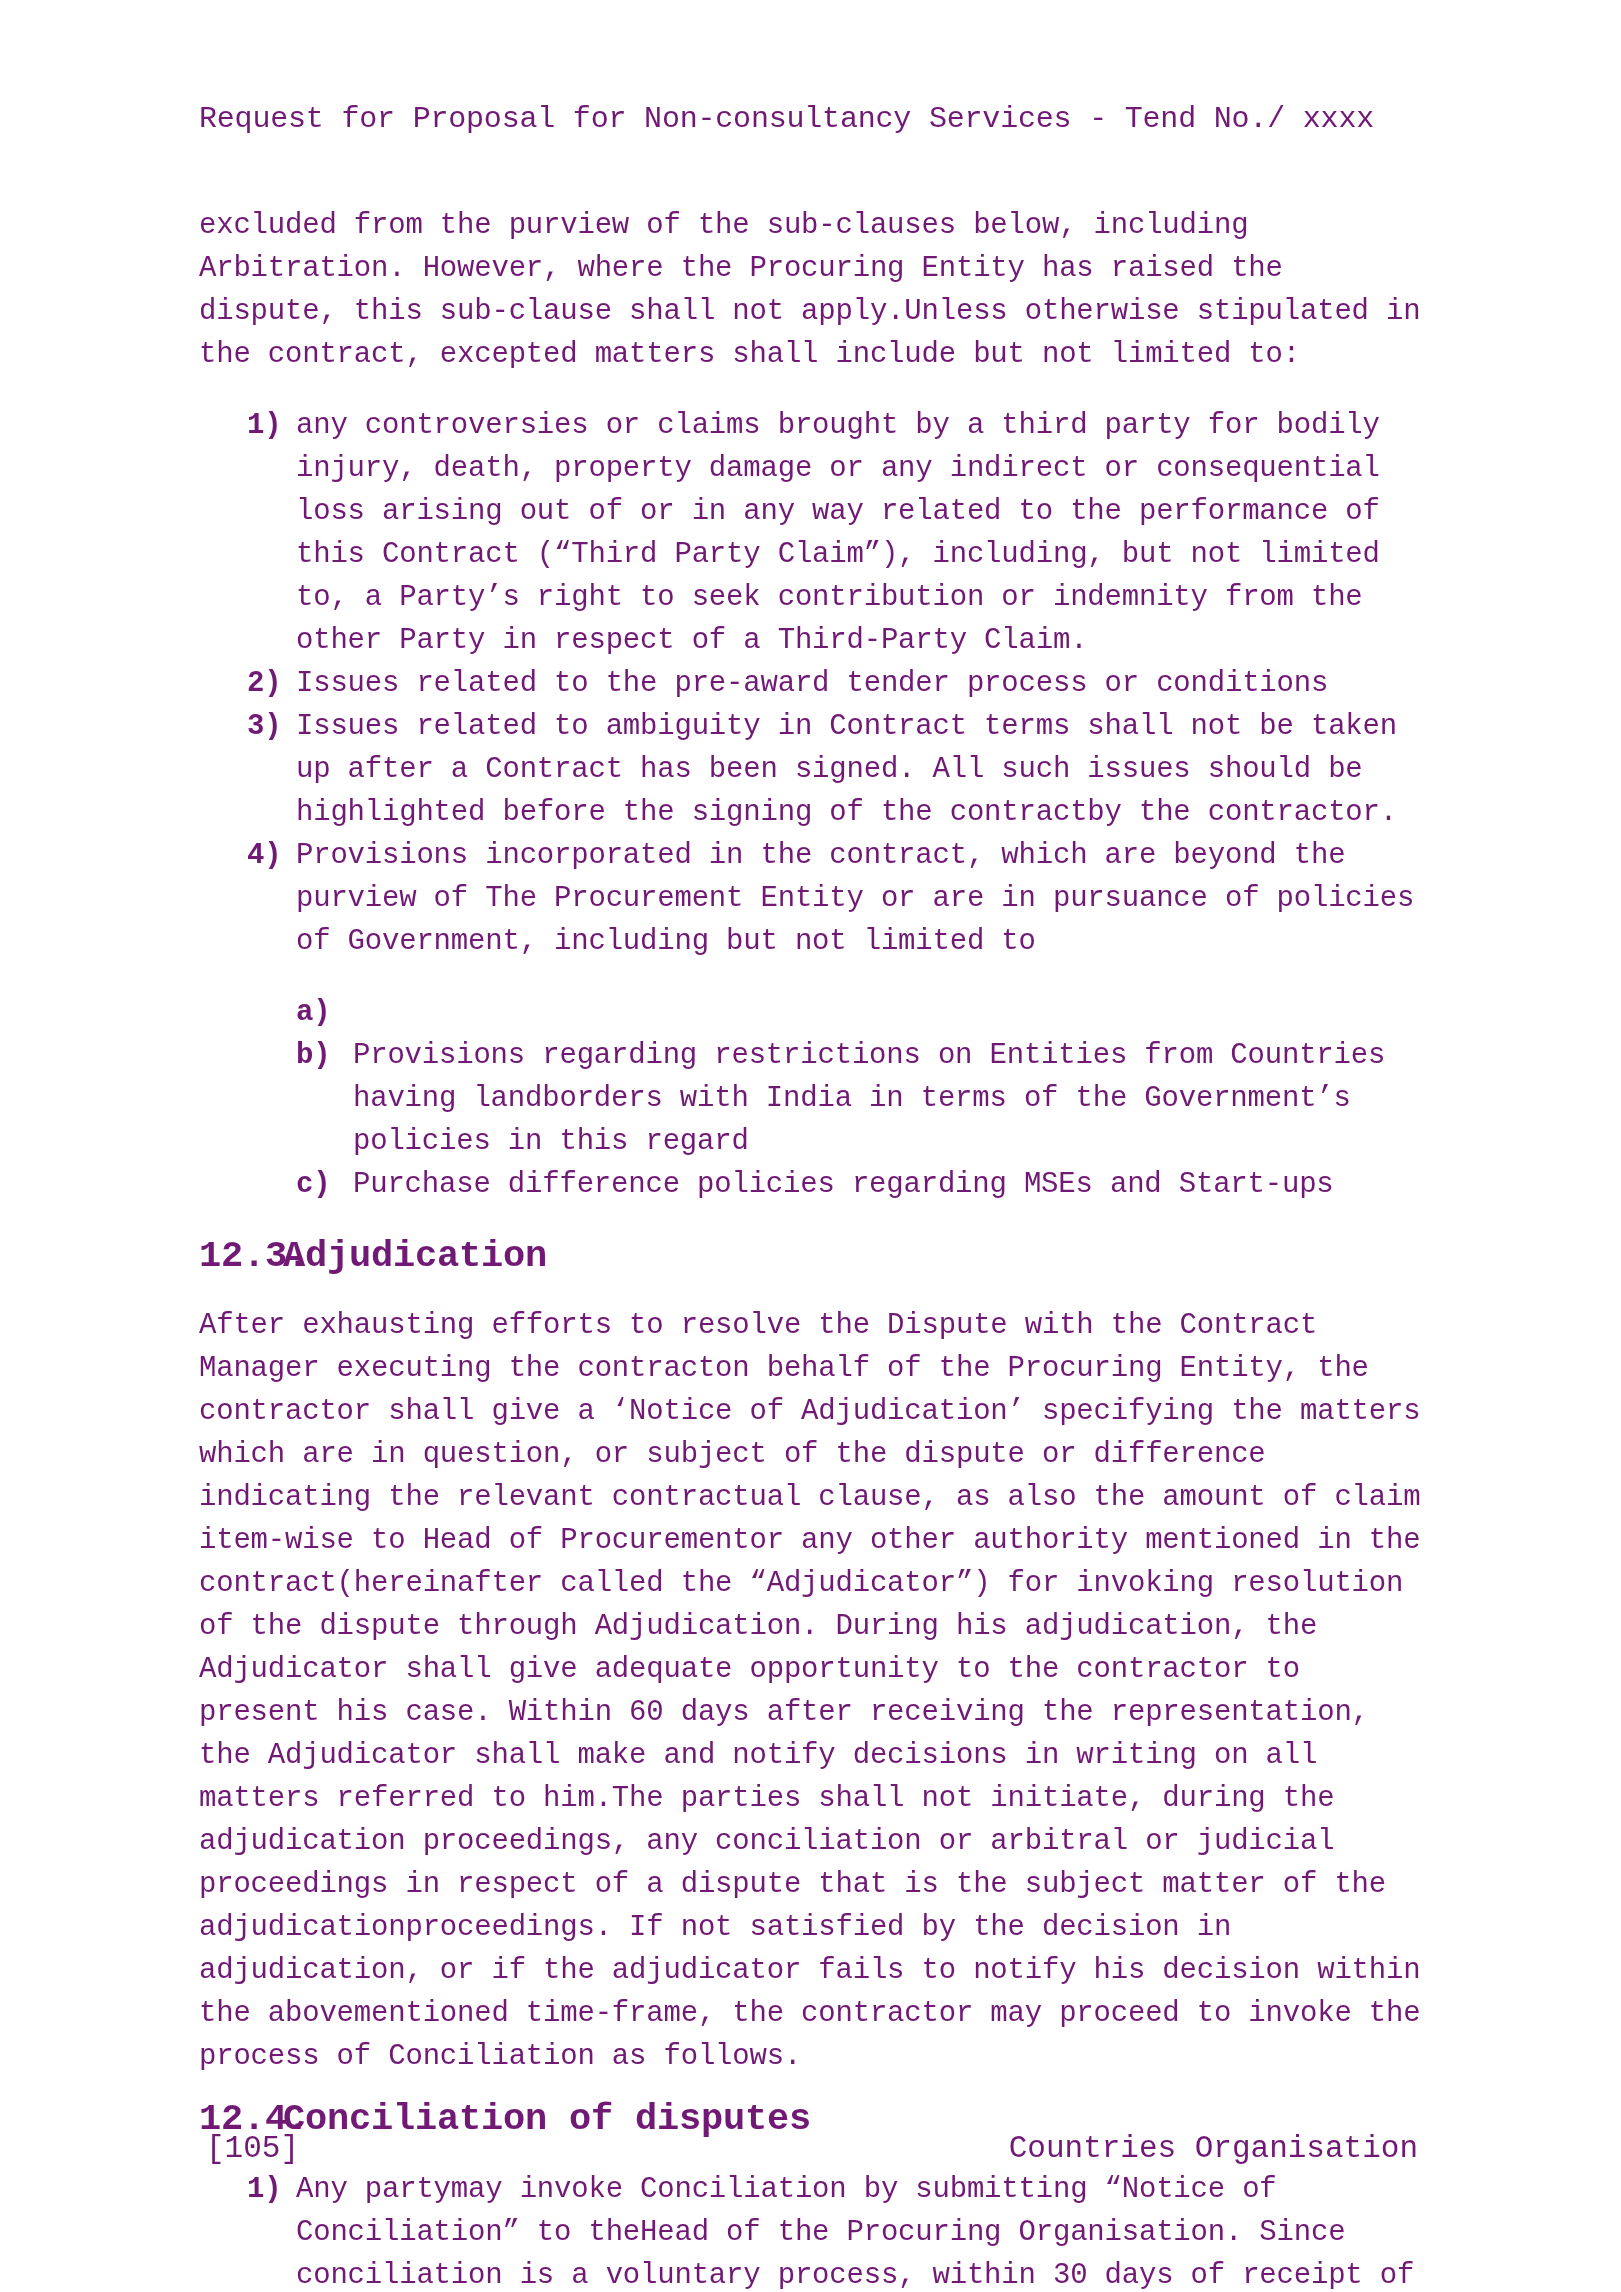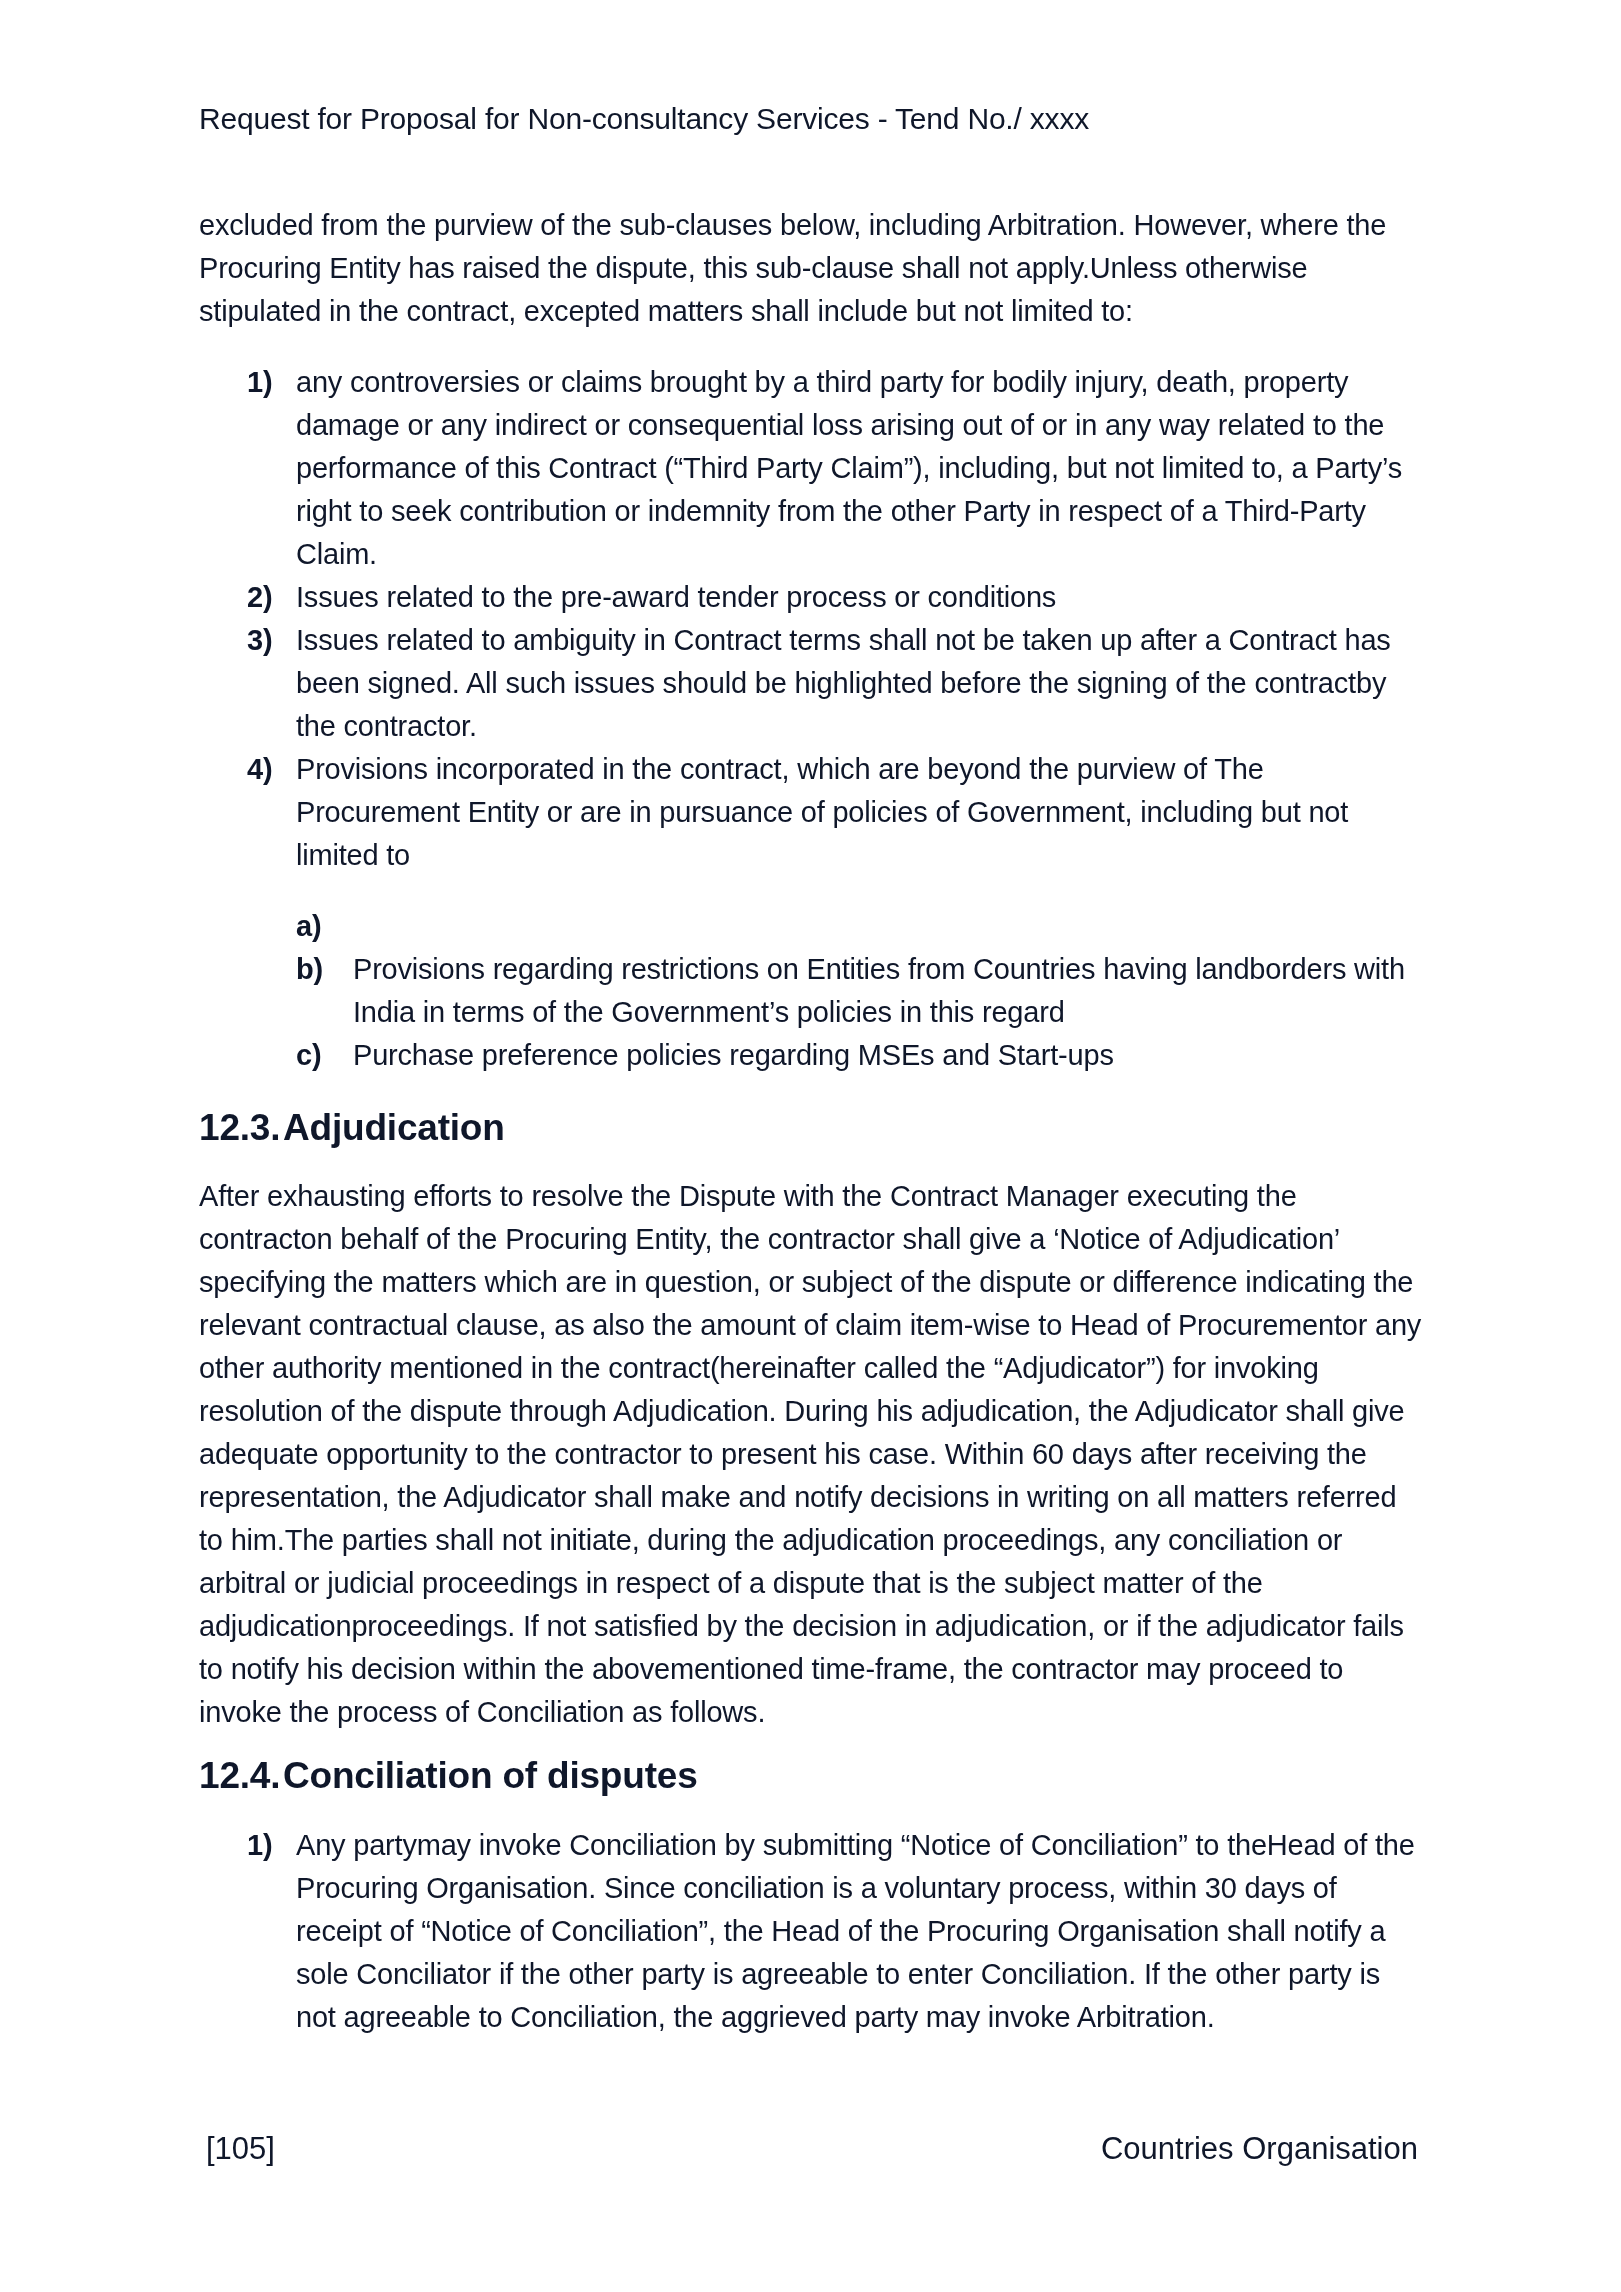--- a/index.html
+++ b/index.html
@@ -5,22 +5,22 @@
   html, body {
     margin: 0;
     padding: 0;
     background: #ffffff;
   }
   .page {
     position: relative;
     width: 1621px;
     height: 2293px;
     background: #ffffff;
-    color: #0f172a;
-    font-family: Liberation Sans, sans-serif;
+    color: #701a75;
+    font-family: Liberation Mono, monospace;
     overflow: hidden;
   }
   .content {
     position: absolute;
     left: 199px;
     top: 0;
     width: 1226px;
   }
   .doc-header {
     margin-top: 98px;
@@ -108,21 +108,21 @@
       <div class="sublist">
         <div class="li sub">
           <span class="li-marker">a)</span>
         </div>
         <div class="li sub">
           <span class="li-marker">b)</span>
           <span class="li-text">Provisions regarding restrictions on Entities from Countries having landborders with India in terms of the Government’s policies in this regard</span>
         </div>
         <div class="li sub">
           <span class="li-marker">c)</span>
-          <span class="li-text">Purchase preference policies regarding MSEs and Start-ups</span>
+          <span class="li-text">Purchase difference policies regarding MSEs and Start-ups</span>
         </div>
       </div>
     </div>
 
     <div class="heading h123">
       <span class="heading-num">12.3.</span><span>Adjudication</span>
     </div>
 
     <div class="body-text para2">After exhausting efforts to resolve the Dispute with the Contract Manager executing the contracton behalf of the Procuring Entity, the contractor shall give a ‘Notice of Adjudication’ specifying the matters which are in question, or subject of the dispute or difference indicating the relevant contractual clause, as also the amount of claim item-wise to Head of Procurementor any other authority mentioned in the contract(hereinafter called the “Adjudicator”) for invoking resolution of the dispute through Adjudication. During his adjudication, the Adjudicator shall give adequate opportunity to the contractor to present his case. Within 60 days after receiving the representation, the Adjudicator shall make and notify decisions in writing on all matters referred to him.The parties shall not initiate, during the adjudication proceedings, any conciliation or arbitral or judicial proceedings in respect of a dispute that is the subject matter of the adjudicationproceedings. If not satisfied by the decision in adjudication, or if the adjudicator fails to notify his decision within the abovementioned time-frame, the contractor may proceed to invoke the process of Conciliation as follows.</div>
 

